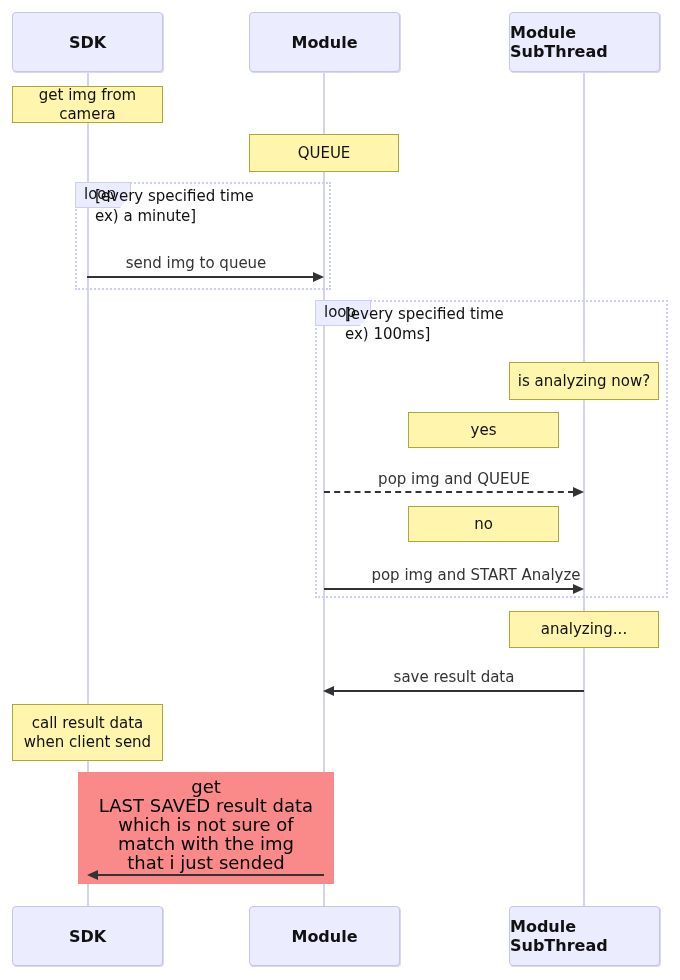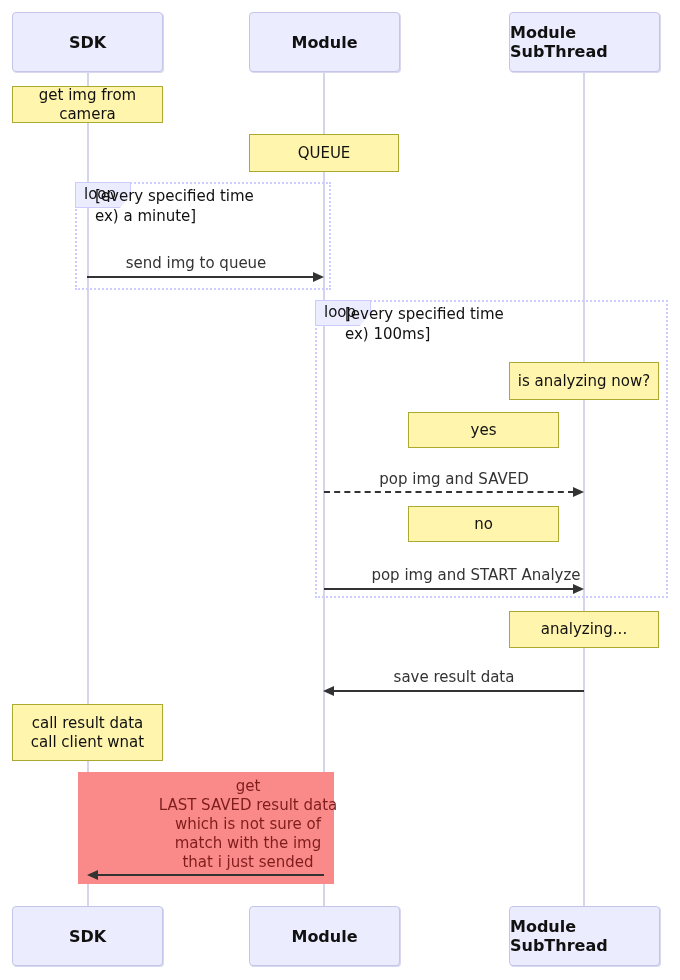--- a/index.html
+++ b/index.html
@@ -96,25 +96,24 @@
   }
   .highlight-rect {
     position: absolute;
     background: #fa8a8a;
   }
   .highlight-text {
     position: absolute;
     width: 100%;
     top: 5px;
     text-align: center;
-    font-size: 15px;
+    font-size: 18px;
     line-height: 19px;
     white-space: pre-line;
-    color: #7f1d1d;
-    padding-left: 42px;
+    color: #000000;
   }
 </style>
 </head>
 <body>
 
 <div class="stage">
 
   <div class="lifeline" style="left:87px;"></div>
   <div class="lifeline" style="left:323px;"></div>
   <div class="lifeline" style="left:583px;"></div>
@@ -144,38 +143,38 @@
 
   <div class="loop-frame" style="left:315px; top:300px; width:353px; height:298px;"></div>
   <div class="loop-label" style="left:315px; top:300px;"><span>loop</span></div>
   <div class="loop-cond" style="left:345px; top:304px; width:320px;">[every specified time
 ex) 100ms]</div>
 
   <div class="note" style="left:509px; top:362px; width:150px; height:38px;"><span>is analyzing now?</span></div>
 
   <div class="note" style="left:408px; top:412px; width:151px; height:36px;"><span>yes</span></div>
 
-  <div class="mlabel" style="left:324px; top:470px; width:260px;">pop img and SAVED</div>
+  <div class="mlabel" style="left:324px; top:470px; width:260px;">pop img and QUEUE</div>
   <div class="mline dashed" style="left:324px; top:491px; width:250px;"></div>
   <div class="head-right" style="left:573px; top:487px;"></div>
 
   <div class="note" style="left:408px; top:506px; width:151px; height:36px;"><span>no</span></div>
 
   <div class="mlabel" style="left:324px; top:566px; width:304px;">pop img and START Analyze</div>
   <div class="mline" style="left:324px; top:588px; width:250px;"></div>
   <div class="head-right" style="left:573px; top:584px;"></div>
 
   <div class="note" style="left:509px; top:611px; width:150px; height:37px;"><span>analyzing...</span></div>
 
   <div class="mlabel" style="left:324px; top:668px; width:260px;">save result data</div>
   <div class="mline" style="left:334px; top:690px; width:250px;"></div>
   <div class="head-left" style="left:323px; top:686px;"></div>
 
   <div class="note" style="left:12px; top:704px; width:151px; height:57px;"><span>call result data
-call client wnat</span></div>
+when client send</span></div>
 
   <div class="highlight-rect" style="left:78px; top:772px; width:256px; height:112px;">
     <div class="highlight-text">get
 LAST SAVED result data
 which is not sure of
 match with the img
 that i just sended</div>
   </div>
   <div class="mline" style="left:97px; top:874px; width:227px;"></div>
   <div class="head-left" style="left:87px; top:870px;"></div>

